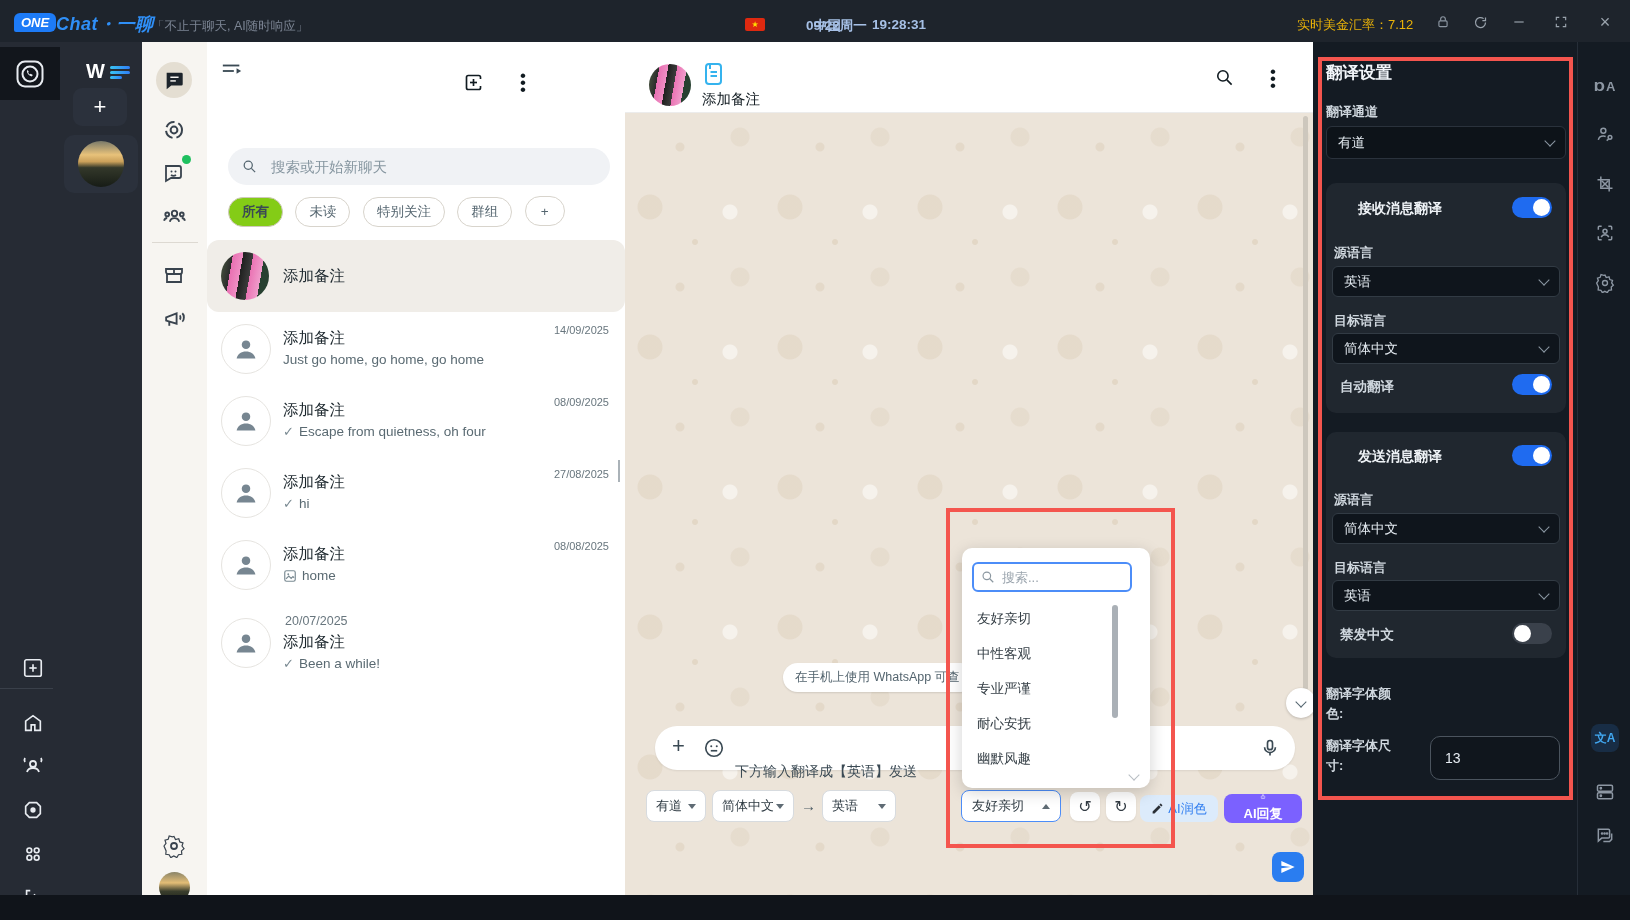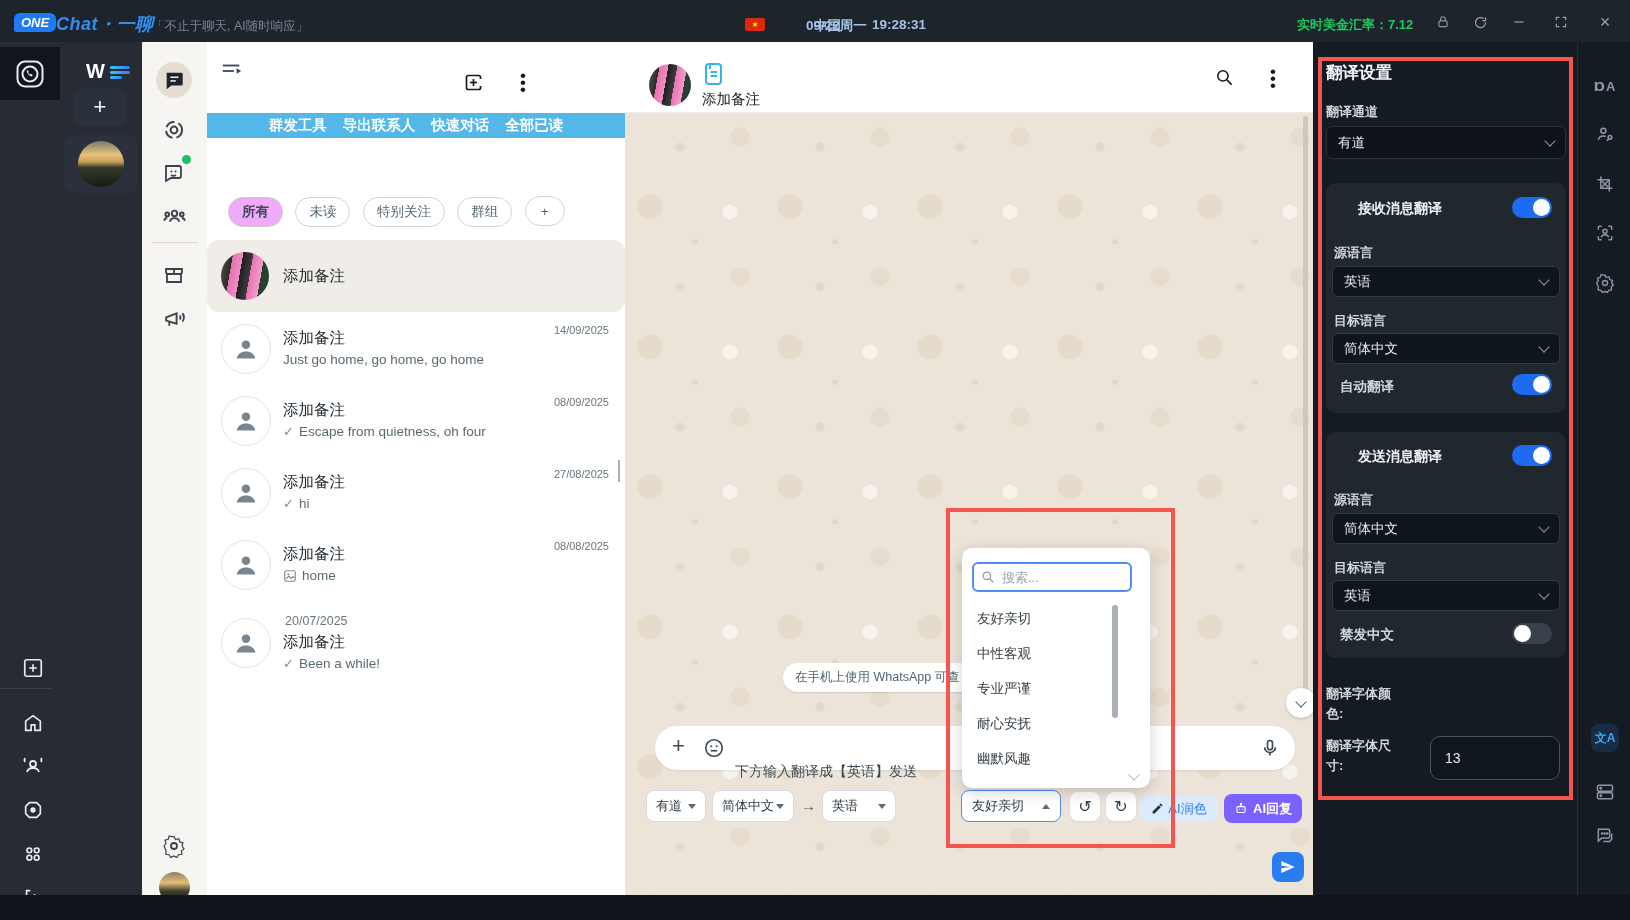--- a/index.html
+++ b/index.html
@@ -7,21 +7,21 @@
   .page{position:relative;width:1630px;height:895px;overflow:hidden;background:#1e242c;}
   .abs{position:absolute;}
   svg{display:block;}
   
   .titlebar{left:0;top:0;width:1630px;height:42px;background:#1e242c;}
   .logo-one{left:14px;top:13px;background:#1d7bf7;color:#fff;font-weight:700;font-style:italic;font-size:13px;padding:2px 7px;border-radius:6px 6px 6px 2px;}
   .logo-chat{left:56px;top:12px;color:#2f8ff7;font-size:18px;font-weight:700;font-style:italic;letter-spacing:.5px;}
   .tagline{left:152px;top:18px;color:#7c8594;font-size:12.5px;}
   .clock{top:17px;color:#a6c0e6;font-size:13.5px;font-weight:600;}
   .flag{left:745px;top:18px;width:20px;height:13px;background:#de2910;border-radius:2px;color:#ffde00;font-size:8px;line-height:13px;text-align:center;}
-  .rate{left:1297px;top:16px;color:#22c55e;font-size:13px;font-weight:700;}
+  .rate{left:1297px;top:16px;color:#eab308;font-size:13px;font-weight:400;}
   .winbtn{top:12px;width:20px;height:20px;color:#9aa3ad;display:flex;align-items:center;justify-content:center;}
   
   .leftrail{left:0;top:42px;width:142px;height:878px;background:#262b34;}
   .wabox{left:0;top:5px;width:60px;height:53px;background:#12161c;display:flex;align-items:center;justify-content:center;}
   .wlw{left:86px;top:18px;color:#fff;font-size:20px;font-weight:700;}
   .wlbars span{display:block;height:3px;border-radius:2px;background:linear-gradient(90deg,#39c4f2,#2f7df5);margin:2px 0;}
   .addbtn{left:73px;top:46px;width:54px;height:38px;background:#2b313c;border-radius:9px;color:#fff;font-size:22px;display:flex;align-items:center;justify-content:center;font-weight:300;}
   .acctcard{left:64px;top:93px;width:74px;height:58px;background:#2b313c;border-radius:10px;display:flex;align-items:center;justify-content:center;}
   .sunset{width:46px;height:46px;border-radius:50%;background:linear-gradient(180deg,#7a7a6a 0%,#e8c27a 30%,#caa05a 45%,#33382a 58%,#171c16 100%);}
   .railico{left:17px;width:32px;height:32px;color:#e8ecf1;display:flex;align-items:center;justify-content:center;}
@@ -30,21 +30,21 @@
   .navrail{left:142px;top:42px;width:65px;height:878px;background:#f7f5f1;border-right:1px solid #e9e6e1;}
   .navico{left:14px;width:36px;height:36px;display:flex;align-items:center;justify-content:center;border-radius:50%;}
   .navico.active{background:#e4ded2;}
   
   .chatlist{left:207px;top:42px;width:418px;height:878px;background:#fff;border-right:1px solid #e4e1dc;}
   .banner{left:0;top:71px;width:418px;height:25px;background:#54b7e9;color:#fff;font-size:14.5px;font-weight:700;display:flex;align-items:center;justify-content:center;gap:16px;}
   .searchbar{left:21px;top:106px;width:382px;height:37px;background:#f0f2f5;border-radius:19px;display:flex;align-items:center;padding:0 14px;box-sizing:border-box;gap:12px;}
   .searchbar input{border:0;background:transparent;outline:none;font-size:14.5px;color:#3b4a54;width:300px;font-family:inherit;}
   .searchbar input::placeholder{color:#8696a0;}
   .chip{height:28px;border:1px solid #d8d4cc;border-radius:15px;background:#fff;color:#54656f;font-size:13.5px;display:inline-flex;align-items:center;padding:0 13px;margin-right:8px;}
-  .chip.active{background:#f0abfc;border-color:#cfc9bd;color:#3b4a54;font-weight:600;}
+  .chip.active{background:#84cc16;border-color:#cfc9bd;color:#3b4a54;font-weight:600;}
   .row{left:0;width:418px;height:72px;}
   .row.selected{background:#f0ede8;border-radius:12px;}
   .pavatar{position:absolute;left:14px;top:12px;width:48px;height:48px;border-radius:50%;background:#fff;border:1px solid #e6e4e0;display:flex;align-items:center;justify-content:center;}
   .photoavatar{position:absolute;left:14px;top:12px;width:48px;height:48px;border-radius:50%;background:
     linear-gradient(100deg,#49583f 0%,#2b2b2b 22%,#e870b2 22%,#ef8ec4 40%,#20201f 40%,#3c3c3c 58%,#ea74b4 58%,#f09ccb 78%,#274030 78%);}
   .rname{position:absolute;left:76px;color:#1b262c;font-size:15.5px;}
   .rprev{position:absolute;left:76px;color:#5a6a72;font-size:13.5px;display:flex;align-items:center;gap:5px;}
   .rdate{position:absolute;right:16px;color:#68767e;font-size:11px;}
   .check{color:#7a8a92;font-size:13px;}
   
@@ -59,21 +59,21 @@
   .chathdr{left:625px;top:42px;width:688px;height:70px;background:#fff;border-bottom:1px solid #ececec;}
   .hname{position:absolute;left:77px;top:48px;color:#111b21;font-size:14.5px;}
   .tooltip{left:783px;top:663px;width:192px;height:29px;background:#fff;border-radius:16px;color:#54656f;font-size:12.5px;line-height:29px;padding:0 12px;box-sizing:border-box;white-space:nowrap;overflow:hidden;box-shadow:0 1px 2px rgba(0,0,0,.12);z-index:1;}
   .inputpill{left:655px;top:726px;width:640px;height:44px;background:#fff;border-radius:24px;box-shadow:0 1px 2px rgba(0,0,0,.08);z-index:1;}
   .pilltext{position:absolute;left:80px;top:13px;color:#3b4a54;font-size:14px;margin-top:24px;}
   .lsel{background:#fff;border:1px solid #d7dbdf;border-radius:8px;color:#2f3b43;font-size:13px;display:flex;align-items:center;justify-content:space-between;padding:0 9px;box-sizing:border-box;height:32px;z-index:1;}
   .caret-d{width:0;height:0;border-left:4px solid transparent;border-right:4px solid transparent;border-top:5px solid #5f6b74;}
   .caret-u{width:0;height:0;border-left:4px solid transparent;border-right:4px solid transparent;border-bottom:5px solid #5f6b74;}
   .roundbtn{background:#fff;border-radius:8px;width:30px;height:29px;display:flex;align-items:center;justify-content:center;color:#333c44;font-size:16px;box-shadow:0 1px 2px rgba(0,0,0,.08);z-index:1;}
   .polishchip{left:1140px;top:795px;width:78px;height:27px;background:#dcebfb;border-radius:8px;display:flex;align-items:center;justify-content:center;gap:4px;color:#2f7df0;font-size:13px;z-index:1;}
-  .replybtn{left:1224px;top:794px;width:78px;height:29px;background:#7b61ff;border-radius:8px;display:flex;align-items:center;justify-content:center;gap:5px;color:#fff;font-size:13px;font-weight:600;z-index:1;}
+  .replybtn{left:1224px;top:794px;width:78px;height:29px;background:#7b61ff;border-radius:8px;display:flex;align-items:center;justify-content:center;gap:5px;color:#fff;font-size:13px;font-weight:600;z-index:1;flex-direction:column;}
   .compose{left:642px;top:848px;width:622px;height:60px;z-index:1;}
   .compose textarea{width:100%;height:100%;box-sizing:border-box;border:1px solid #dfe3e7;border-radius:8px;resize:none;font-family:inherit;font-size:13px;padding:8px 10px;color:#2f3b43;outline:none;}
   .compose textarea::placeholder{color:#2f3b43;}
   .sendbtn{left:1272px;top:852px;width:32px;height:30px;background:#2a7df0;border-radius:8px;display:flex;align-items:center;justify-content:center;z-index:1;}
   
   .dropdown{left:962px;top:548px;width:188px;height:240px;background:#fff;border-radius:10px;box-shadow:0 4px 16px rgba(0,0,0,.18);z-index:5;}
   .dsearch{position:absolute;left:10px;top:14px;width:160px;height:30px;border:2px solid #4c8df8;border-radius:6px;box-sizing:border-box;display:flex;align-items:center;padding:0 7px;gap:5px;}
   .dsearch input{border:0;outline:none;width:110px;font-size:13px;font-family:inherit;color:#333;}
   .dsearch input::placeholder{color:#9aa4ad;}
   .dopt{position:absolute;left:15px;height:24px;color:#333d44;font-size:13.5px;line-height:24px;}
@@ -269,27 +269,28 @@
     </div>
     <div class="abs" style="left:256px;top:30px;">
       <svg width="21" height="21" viewBox="0 0 24 24" fill="none" stroke="#111b21" stroke-width="1.9">
           <path d="M20 8V6a2 2 0 0 0-2-2H6a2 2 0 0 0-2 2v12a2 2 0 0 0 2 2h12a2 2 0 0 0 2-2v-2"></path>
           <line x1="12" y1="8" x2="12" y2="16"></line>
           <line x1="8" y1="12" x2="16" y2="12"></line>
         </svg>
     </div>
     <div class="abs" style="left:313px;top:30px;color:#111b21;font-size:17px;letter-spacing:0;line-height:7px;">•<br>•<br>•</div>
 
-    <div class="abs banner">
-      <span>群发工具</span>
-      <span>导出联系人</span>
-      <span>快速对话</span>
-      <span>全部已读</span>
-    </div>
-
+
+    <div class="abs searchbar">
+      <svg width="15" height="15" viewBox="0 0 24 24" fill="none" stroke="#54656f" stroke-width="2">
+          <circle cx="10" cy="10" r="6.5"></circle>
+          <line x1="15" y1="15" x2="21" y2="21"></line>
+        </svg>
+      <input type="text" placeholder="搜索或开始新聊天" style="">
+    </div>
 
     <div class="abs" style="left:21px;top:154px;white-space:nowrap;">
       <span class="chip active">所有</span>
       <span class="chip">未读</span>
       <span class="chip">特别关注</span>
       <span class="chip">群组</span>
       <span class="chip" style="padding:0 15px;">+</span>
     </div>
 
     <div class="abs row selected" style="top:198px;">

